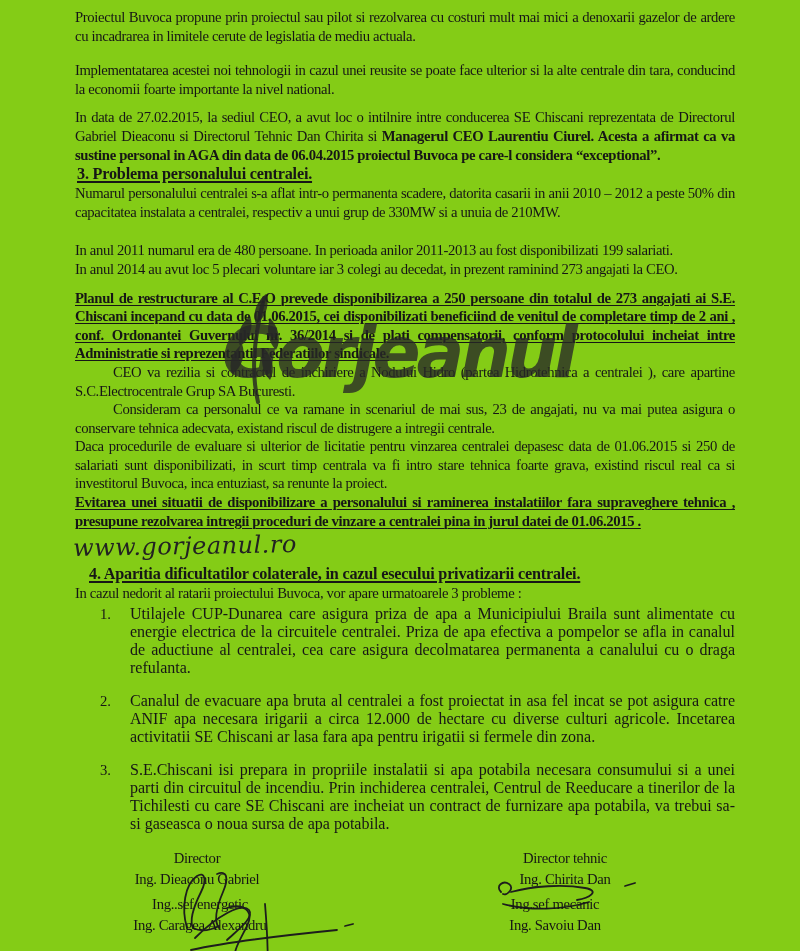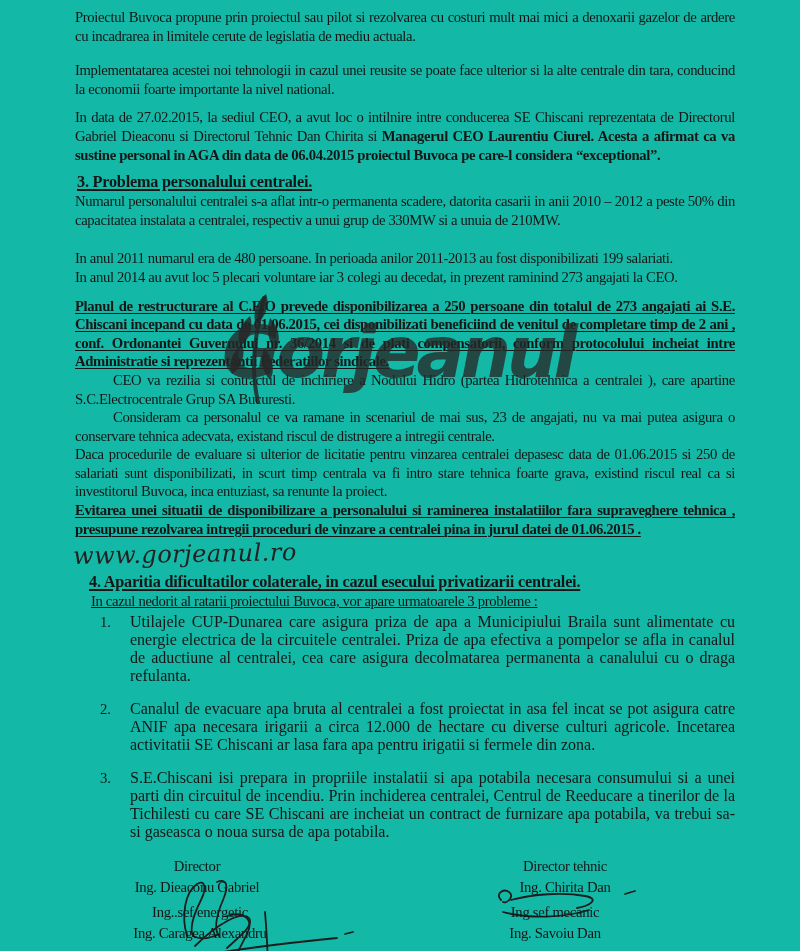--- a/index.html
+++ b/index.html
@@ -1,29 +1,29 @@
 <!DOCTYPE html>
 <html><head>
 <meta charset="utf-8">
 <style>
   html,body{margin:0;padding:0;background:#fbfbfa;}
-  .page{position:relative;width:800px;height:951px;background:#14b8a6;overflow:hidden;
+  .page{position:relative;width:800px;height:951px;background:#84cc16;overflow:hidden;
         font-family:"Liberation Serif",serif;color:#161616;}
   .col{position:absolute;left:75px;top:8px;width:660px;}
   p,.ln{margin:0;font-size:14.7px;line-height:18.6px;letter-spacing:-0.35px;}
   .jt{text-align:justify;}
   .ind{text-indent:38px;}
   .b-ul{font-weight:bold;text-decoration:underline;text-decoration-thickness:1.4px;text-underline-offset:2px;}
-  .mb10{margin-bottom:10px;margin-top:16px;} .mb8{margin-bottom:8px;} .mb3{margin-bottom:20px;}
+  .mb10{margin-bottom:10px;margin-top:16px;} .mb8{} .mb3{margin-bottom:20px;}
   .mb2{margin-bottom:2px;}
   .h{font-size:16.2px;font-weight:bold;text-decoration:underline;text-decoration-thickness:1.6px;
      text-underline-offset:2px;line-height:20px;letter-spacing:-0.2px;margin:0;}
   .h3{margin-left:2px;}
   .h4{margin-left:14px;margin-top:2px;}
-  .nedorit{margin-left:16px;text-decoration:underline;}
+  .nedorit{}
   .problems{margin-left:25px;margin-top:2px;}
   .prob{display:flex;margin-bottom:15px;}
   .prob .num{width:22px;flex:none;font-size:14.7px;line-height:18.6px;}
   .prob .ptext{flex:1;margin-left:8px;}
   .url{font-family:"DejaVu Serif",serif;font-style:italic;font-size:24px;color:#222;
        height:28px;line-height:28px;transform:rotate(-1deg);transform-origin:left;
        letter-spacing:0.5px;margin:4px 0 2px -2px;}
   
   .wm-big{position:absolute;left:222px;top:317px;z-index:6;pointer-events:none;
           font-family:"DejaVu Sans",sans-serif;font-weight:bold;font-style:italic;

